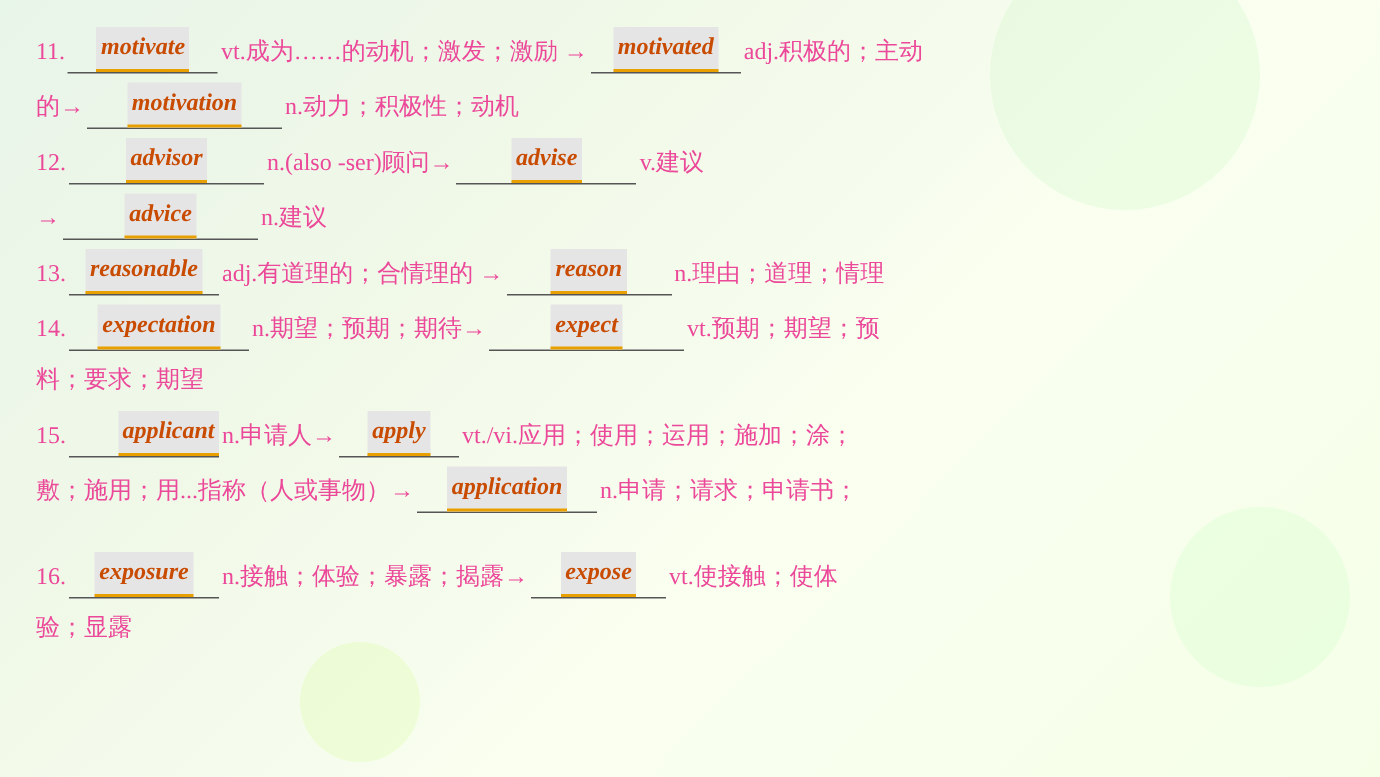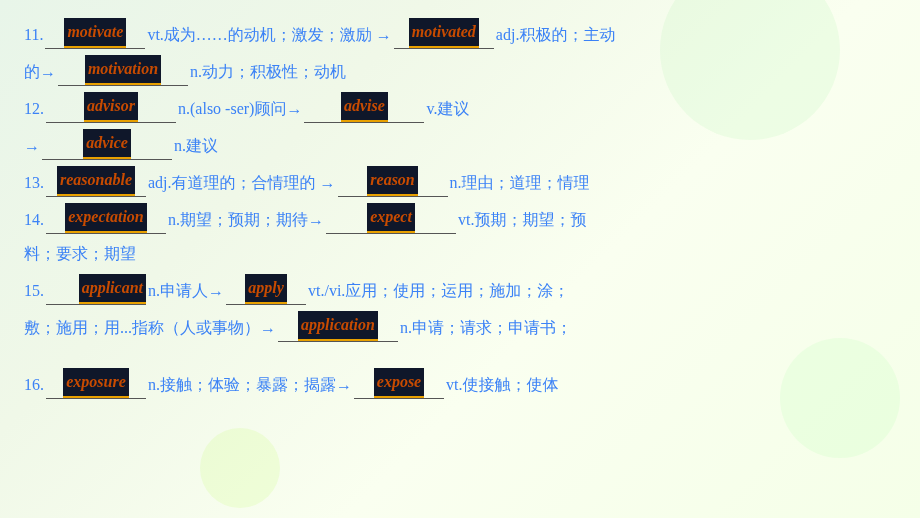--- a/index.html
+++ b/index.html
@@ -33,35 +33,35 @@
       min-width: 110px;
       border-bottom: 1.5px solid #555;
       vertical-align: bottom;
       margin: 0 2px;
       text-align: center;
       position: relative;
     }
 
     .blank-word {
       display: inline-block;
-      background-color: #0f172a;
+      background-color: #e5e5e5;
       border-bottom: 2px solid #e8a000;
       color: #c84b00;
       font-weight: bold;
       font-style: italic;
       padding: 0 3px;
       font-family: "Times New Roman", serif;
     }
 
     .entry-block {
       margin-bottom: 4px;
     }
 
     .def-text {
-      color: #3b82f6;
+      color: #ec4899;
     }
   </style>
 </head>
 <body>
 
 <div class="bg-deco" style="width:180px;height:180px;background:#90ee90;top:-40px;right:80px;"></div>
 <div class="bg-deco" style="width:120px;height:120px;background:#98fb98;bottom:60px;right:20px;"></div>
 <div class="bg-deco" style="width:80px;height:80px;background:#adff2f;bottom:10px;left:200px;"></div>
 
 <div id="content">
@@ -79,14 +79,15 @@
     <div class="entry-block">
       <div class="line"><span class="def-text">14.</span><span class="blank" style="min-width: 120px;"><span class="blank-word">expectation</span></span><span class="def-text">n.期望；预期；期待→</span><span class="blank" style="min-width: 130px;"><span class="blank-word">expect</span></span><span class="def-text">vt.预期；期望；预</span></div>
       <div class="line"><span class="def-text">料；要求；期望</span></div>
     </div>
     <div class="entry-block">
       <div class="line"><span class="def-text">15.</span><span class="blank" style="min-width: 100px; text-align: right;"><span class="blank-word">applicant</span></span><span class="def-text">n.申请人→</span><span class="blank" style="min-width: 80px;"><span class="blank-word">apply</span></span><span class="def-text">vt./vi.应用；使用；运用；施加；涂；</span></div>
       <div class="line"><span class="def-text">敷；施用；用...指称（人或事物）→</span><span class="blank" style="min-width: 120px;"><span class="blank-word">application</span></span><span class="def-text">n.申请；请求；申请书；</span></div>
     </div>
     <div class="entry-block">
       <div class="line"><span class="def-text">16.</span><span class="blank" style="min-width: 100px;"><span class="blank-word">exposure</span></span><span class="def-text">n.接触；体验；暴露；揭露→</span><span class="blank" style="min-width: 90px; margin-top: 20px;"><span class="blank-word">expose</span></span><span class="def-text">vt.使接触；使体</span></div>
+      <div class="line"><span class="def-text">验；显露</span></div>
     </div>
   </div>
 
 </body></html>

